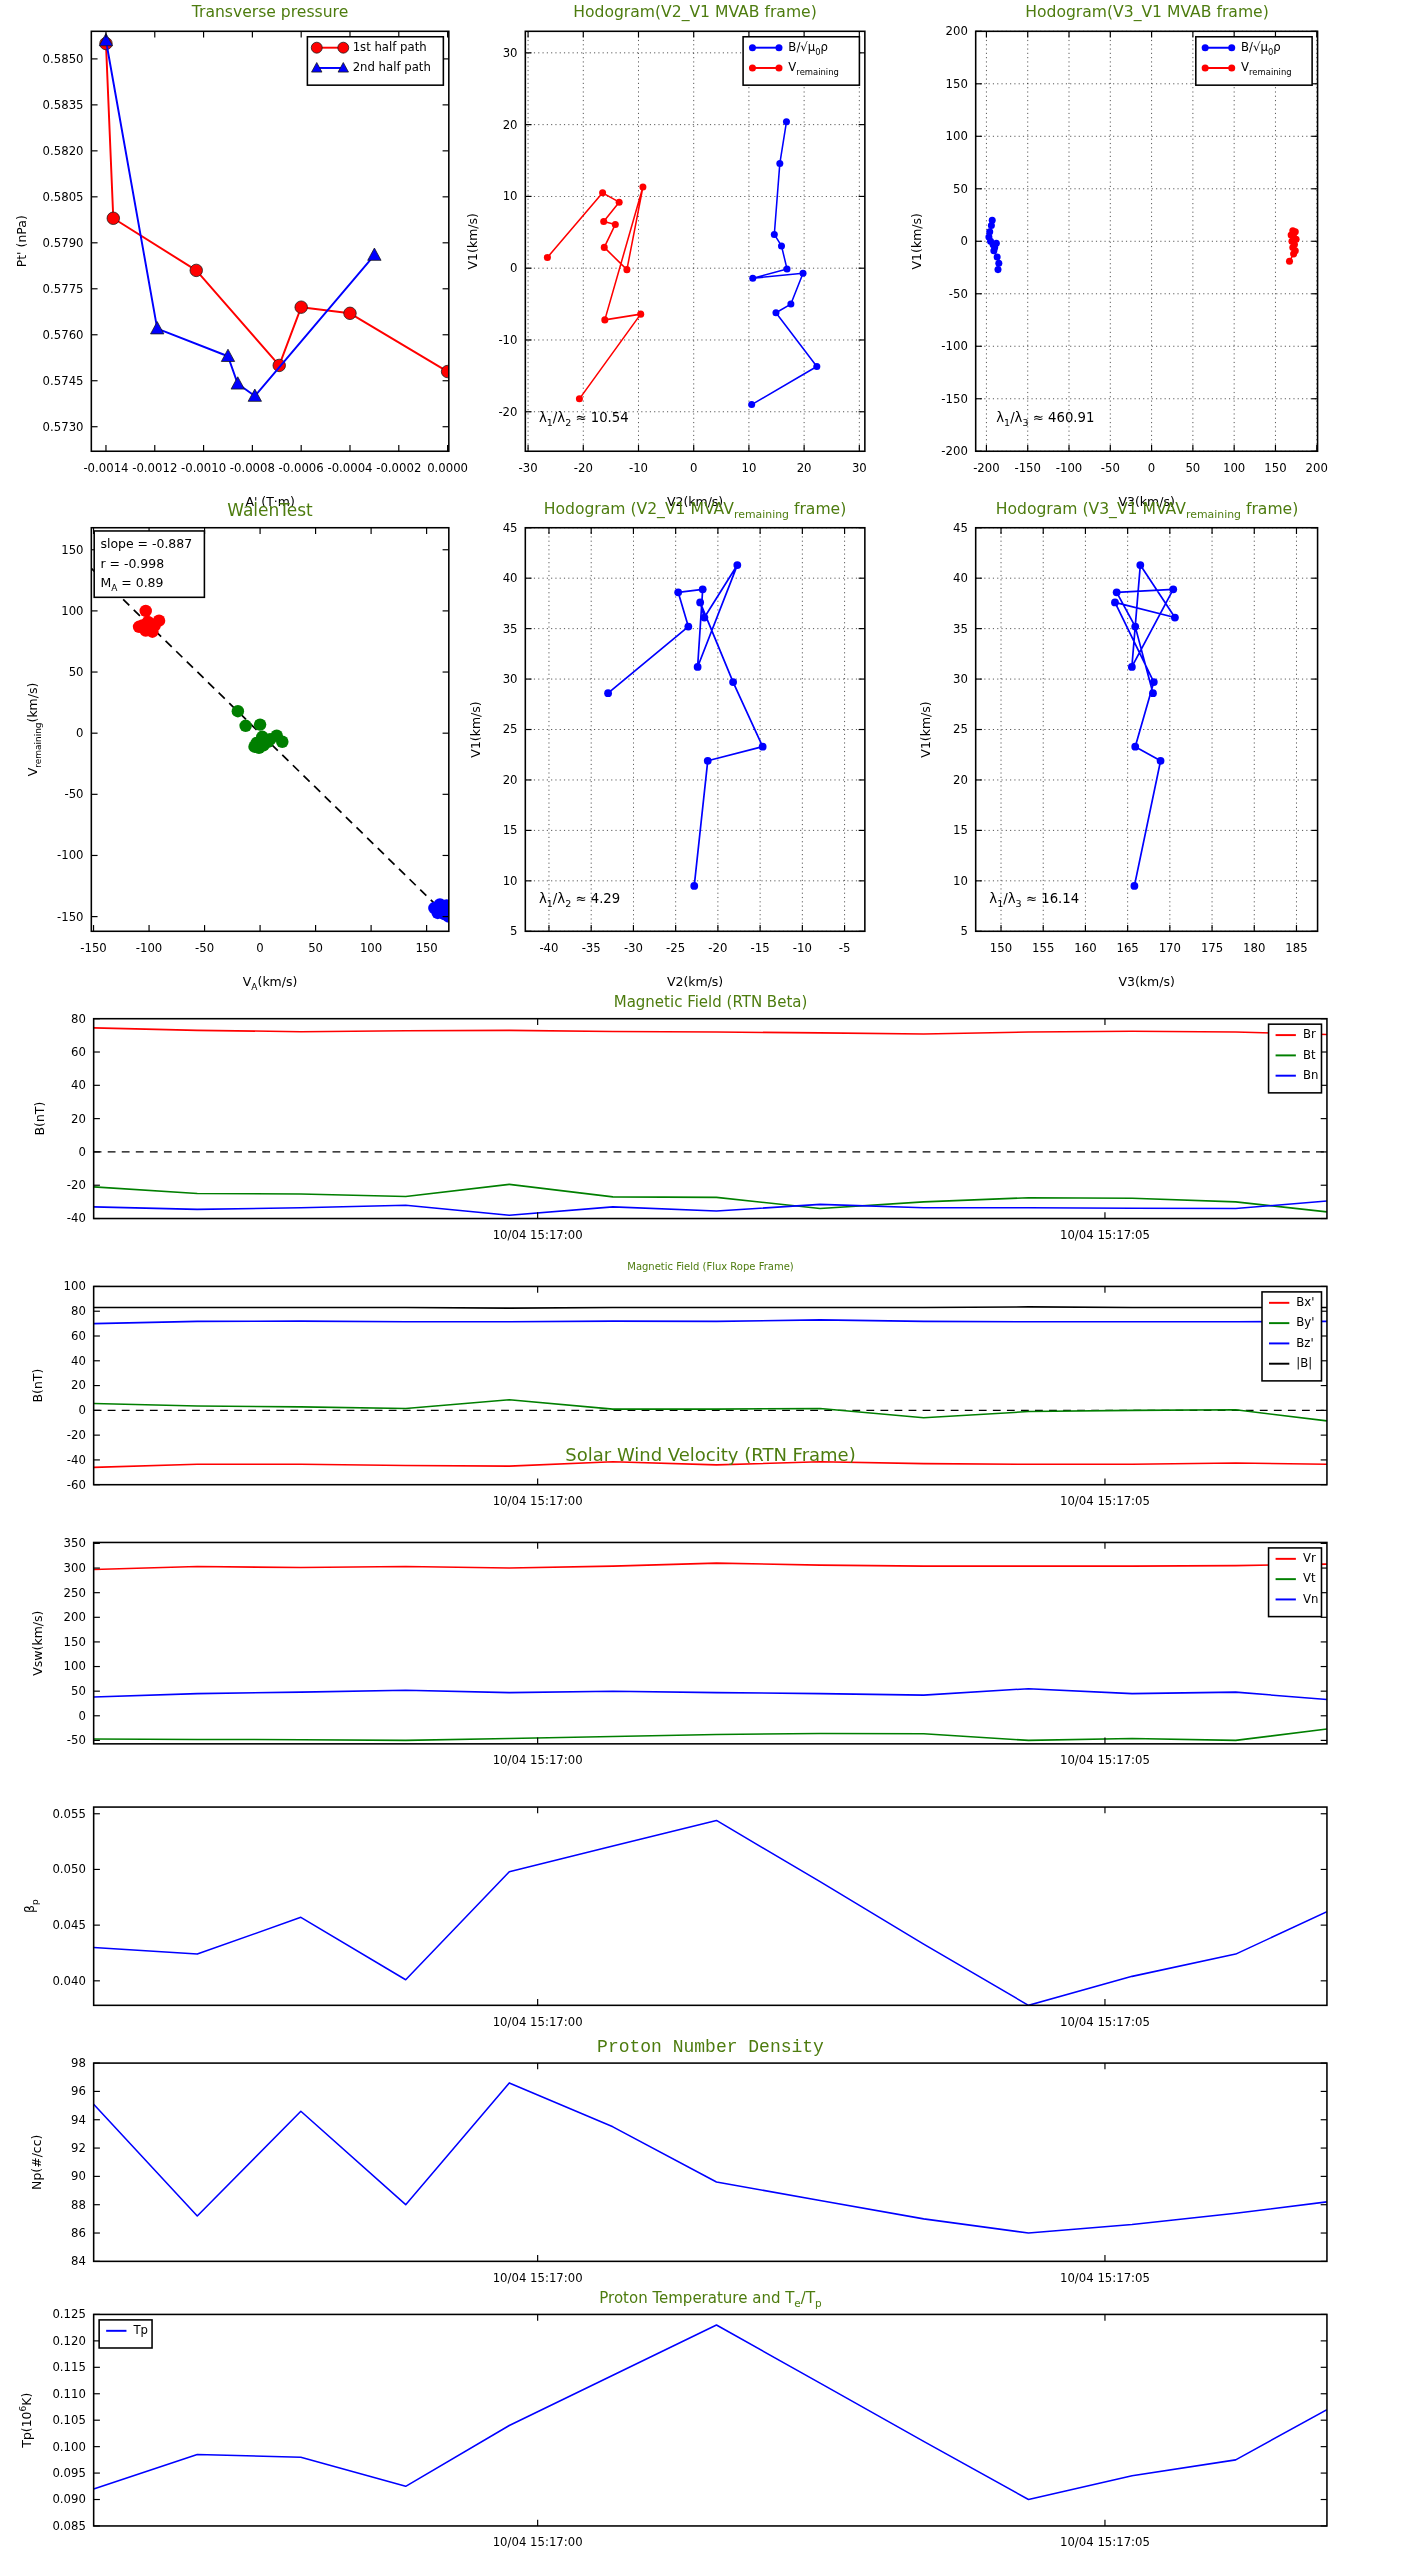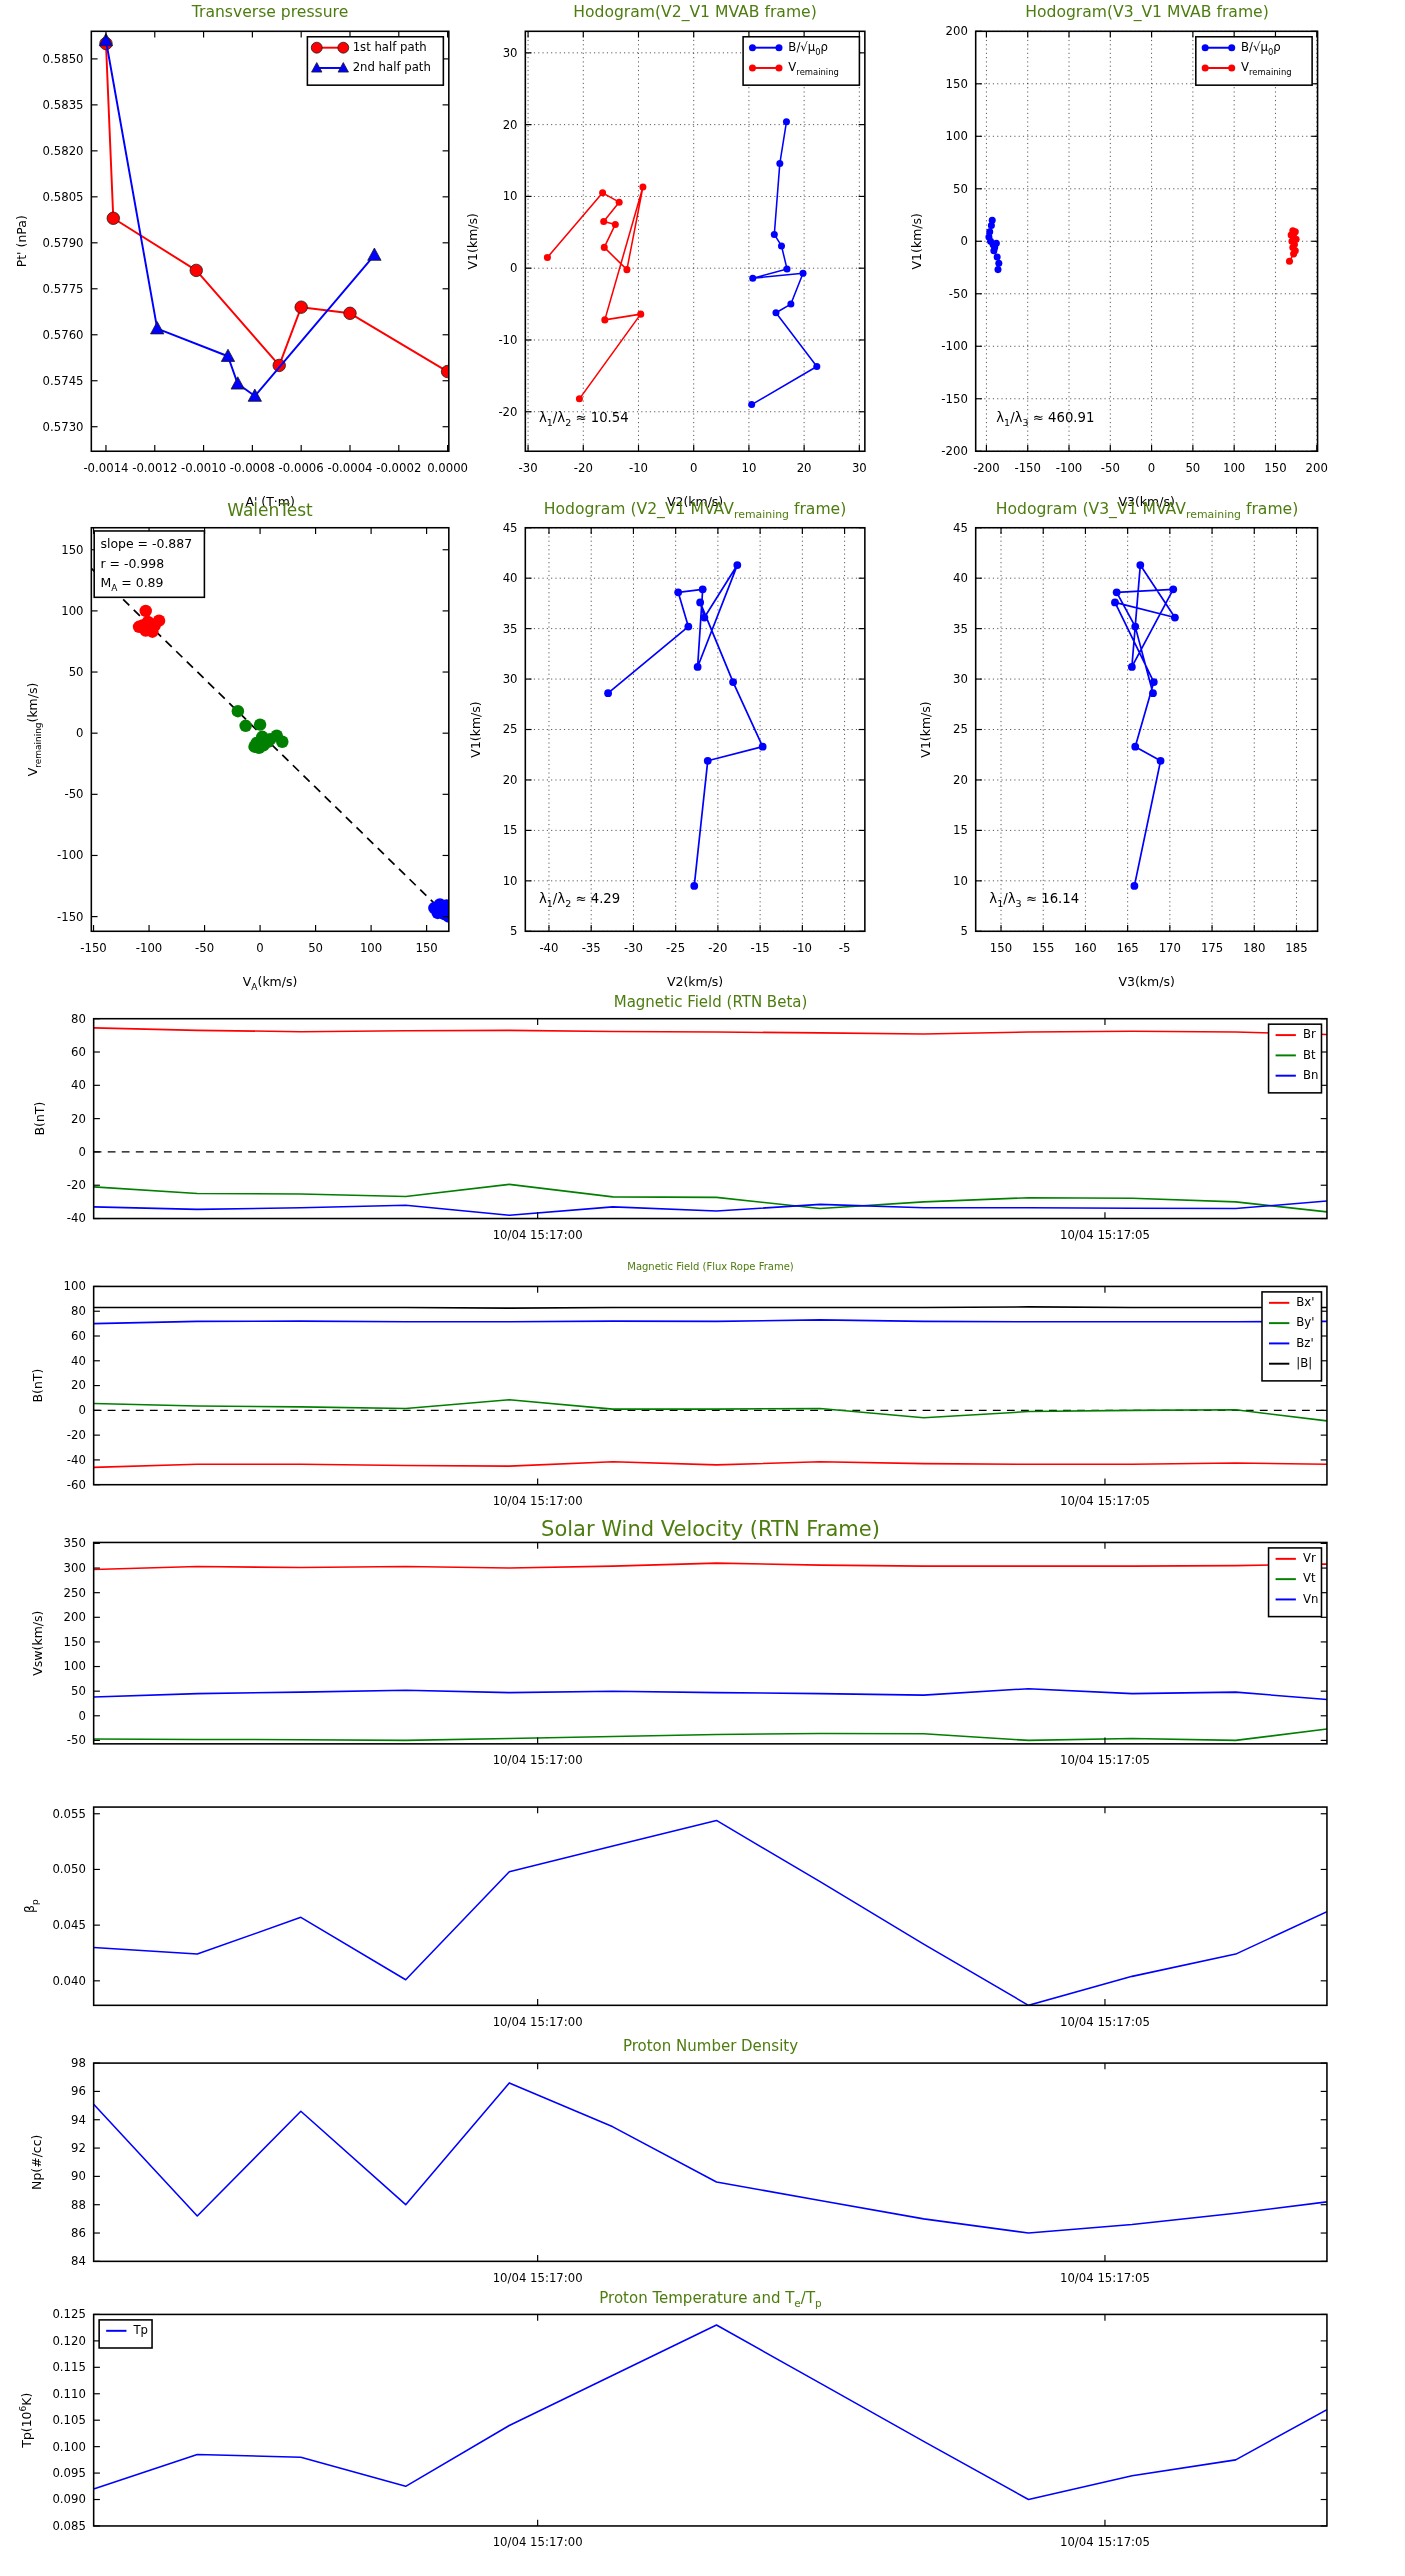--- a/index.html
+++ b/index.html
@@ -856,17 +856,17 @@
   </svg>
 
   <div class="chart-title" style="left: 91px; width: 358px; top: 3.1px; font-size: 15.6px;">Transverse pressure</div>
   <div class="chart-title" style="left: 525px; width: 340px; top: 3.1px; font-size: 15.6px;">Hodogram(V2_V1 MVAB frame)</div>
   <div class="chart-title" style="left: 976px; width: 342px; top: 3.1px; font-size: 15.6px;">Hodogram(V3_V1 MVAB frame)</div>
   <div class="chart-title" style="left: 91px; width: 358px; top: 500px; font-size: 17px;">WalenTest</div>
   <div class="chart-title" style="left: 525px; width: 340px; top: 500px; font-size: 15.6px;">Hodogram (V2_V1 MVAV<sub>remaining</sub> frame)</div>
   <div class="chart-title" style="left: 976px; width: 342px; top: 500px; font-size: 15.6px;">Hodogram (V3_V1 MVAV<sub>remaining</sub> frame)</div>
   <div class="chart-title" style="left: 94px; width: 1233px; top: 993px; font-size: 15px;">Magnetic Field (RTN Beta)</div>
   <div class="chart-title" style="left: 94px; width: 1233px; top: 1261px; font-size: 10px;">Magnetic Field (Flux Rope Frame)</div>
-  <div class="chart-title" style="left: 94px; width: 1233px; top: 1517px; font-size: 21px;">Solar Wind Velocity (RTN Frame)</div>
-  <div class="chart-title" style="left: 94px; width: 1233px; top: 2037px; font-size: 15px;">Proton Number Density</div>
+  <div class="chart-title" style="left: 94px; width: 1233px; top: 1444px; font-size: 18px;">Solar Wind Velocity (RTN Frame)</div>
+  <div class="chart-title" style="left: 94px; width: 1233px; top: 2037px; font-size: 18px; font-family: Liberation Mono, monospace;">Proton Number Density</div>
   <div class="chart-title" style="left: 94px; width: 1233px; top: 2289px; font-size: 15px;">Proton Temperature and T<sub>e</sub>/T<sub>p</sub></div>
 </div>
 
 
 </body></html>

